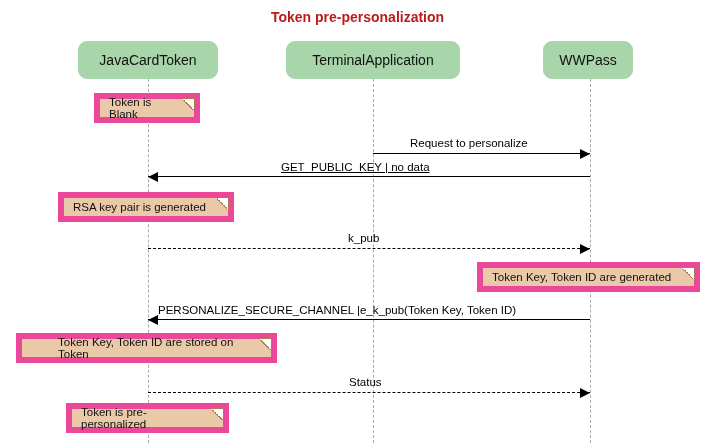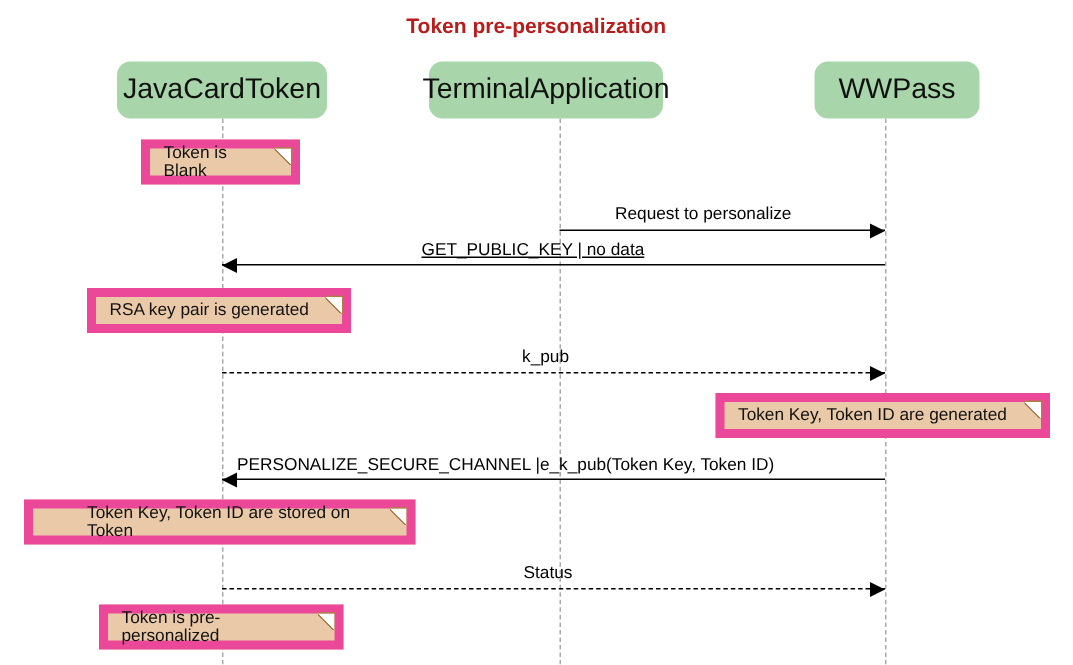--- a/index.html
+++ b/index.html
@@ -34,21 +34,21 @@
   }
   .lifeline-head {
     position: absolute;
     box-sizing: border-box;
     background: #a8d5aa;
     border: 1px solid #a8d5aa;
     border-radius: 9px;
     display: flex;
     align-items: center;
     justify-content: center;
-    font-size: 19px;
+    font-size: 14px;
     color: #111111;
     height: 38px;
   }
   .lifeline-line {
     position: absolute;
     width: 0;
     border-left: 1px dashed #aaaaaa;
   }
   .note {
     position: absolute;
@@ -107,25 +107,25 @@
 </head>
 <body>
 
 <div id="diagram">
   <div class="title">Token pre-personalization</div>
 <div class="lifeline-line" style="left: 148px; top: 79px; height: 364px;"></div>
     <div class="lifeline-head" style="left: 78px; top: 41px; width: 140px;">
       <span>JavaCardToken</span>
     </div>
     <div class="lifeline-line" style="left: 373px; top: 79px; height: 364px;"></div>
-    <div class="lifeline-head" style="left: 286px; top: 41px; width: 156px;">
+    <div class="lifeline-head" style="left: 286px; top: 41px; width: 174px;">
       <span>TerminalApplication</span>
     </div>
     <div class="lifeline-line" style="left: 590px; top: 79px; height: 364px;"></div>
-    <div class="lifeline-head" style="left: 543px; top: 41px; width: 110px;">
+    <div class="lifeline-head" style="left: 543px; top: 41px; width: 90px;">
       <span>WWPass</span>
     </div>
     <div class="msg-line" style="left: 373px; top: 153px; width: 217px;"></div>
     <div class="arrow-head right" style="top: 149px; left: 580px;"></div>
     <div class="msg-label" style="left: 410px; top: 137px;">Request to personalize</div>
     <div class="msg-line" style="left: 148px; top: 176px; width: 442px;"></div>
     <div class="arrow-head left" style="top: 172px; left: 148px;"></div>
     <div class="msg-label" style="left: 281px; top: 161px; text-decoration: underline;">GET_PUBLIC_KEY | no data</div>
     <div class="msg-line dashed" style="left: 148px; top: 248px; width: 442px;"></div>
     <div class="arrow-head right" style="top: 244px; left: 580px;"></div>

